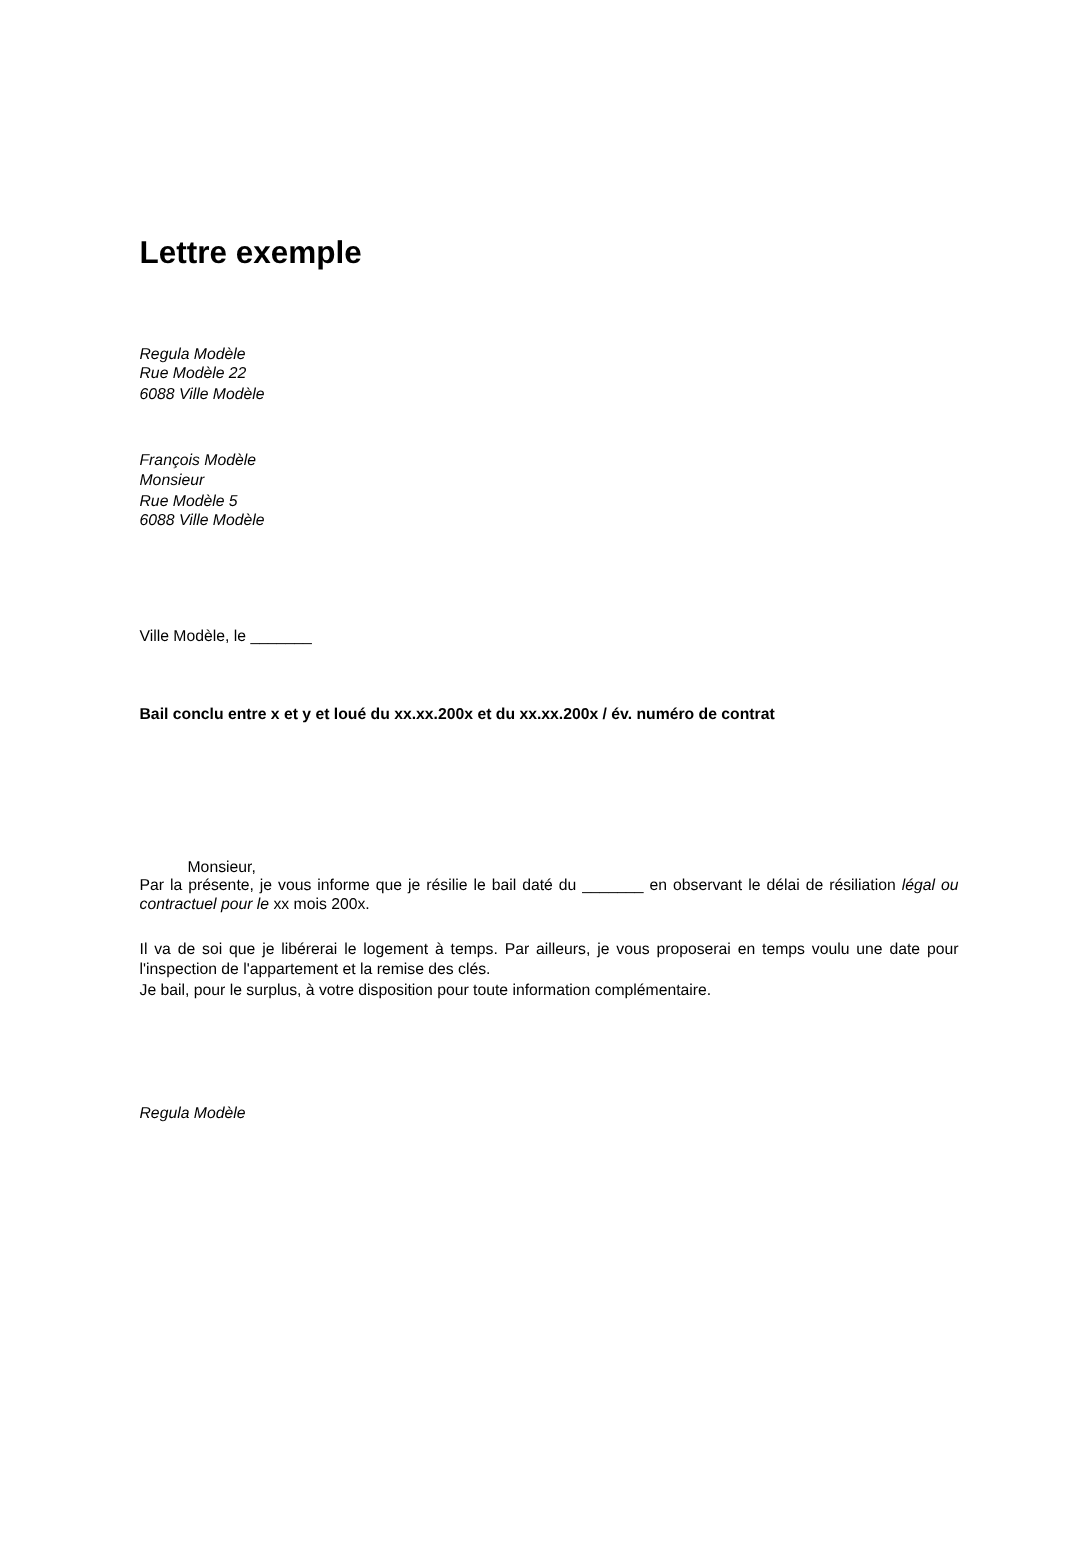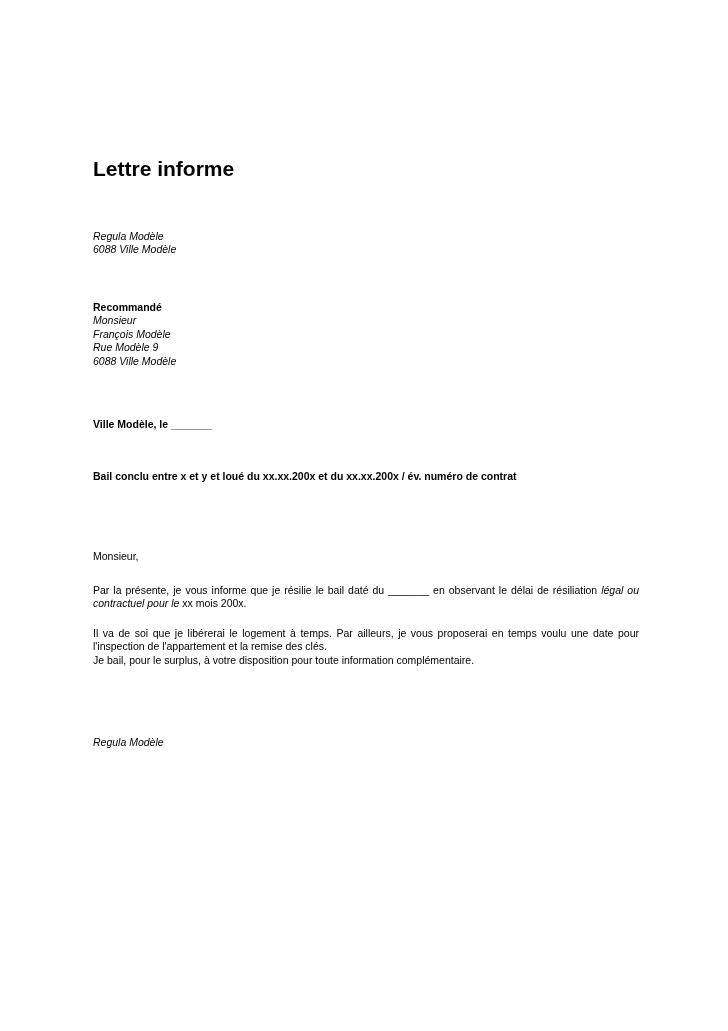--- a/index.html
+++ b/index.html
@@ -38,31 +38,32 @@
   }
   .registered-label {
     font-weight: bold;
     font-style: normal;
   }
   .recipient-line {
     font-style: italic;
   }
   .place-date-line {
     top: 418px;
-    font-weight: bold;
+    font-weight: normal;
   }
   .subject-block {
     top: 470px;
     font-weight: bold;
   }
   .subject-object-value {
     font-style: italic;
   }
   .salutation {
-    top: 550px;
+    top: 572px;
+    margin-left: 32px;
   }
   .para-1 {
     top: 584px;
     text-align: justify;
   }
   .para-1 .italic-phrase {
     font-style: italic;
   }
   .para-2 {
     top: 603px;
@@ -78,32 +79,32 @@
   .signature-name {
     top: 736px;
     font-style: italic;
   }
 </style>
 </head>
 <body>
 
 <div class="page">
 
-  <div class="block letter-title">Lettre informe</div>
+  <div class="block letter-title">Lettre exemple</div>
 
   <div class="block sender-block">
     <div>Regula Modèle</div>
+    <div>Rue Modèle 22</div>
     <div>6088 Ville Modèle</div>
   </div>
 
   <div class="block recipient-block">
-    <div class="registered-label">Recommandé</div>
+    <div class="recipient-line">François Modèle</div>
     <div class="recipient-line">Monsieur</div>
-    <div class="recipient-line">François Modèle</div>
-    <div class="recipient-line">Rue Modèle 9</div>
+    <div class="recipient-line">Rue Modèle 5</div>
     <div class="recipient-line">6088 Ville Modèle</div>
   </div>
 
   <div class="block place-date-line">Ville Modèle, le _______</div>
 
   <div class="block subject-block">
     <div>Bail conclu entre x et y et loué du xx.xx.200x et du xx.xx.200x / év. numéro de contrat</div>
   </div>
 
   <div class="block salutation">Monsieur,</div>

